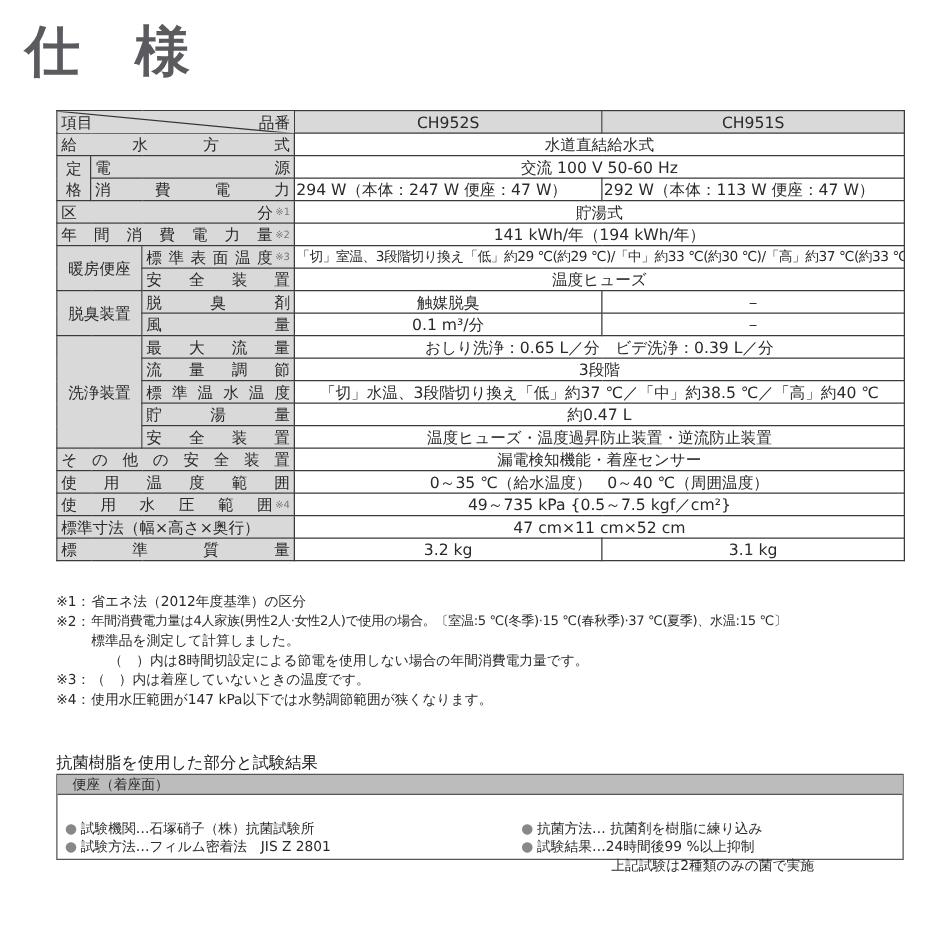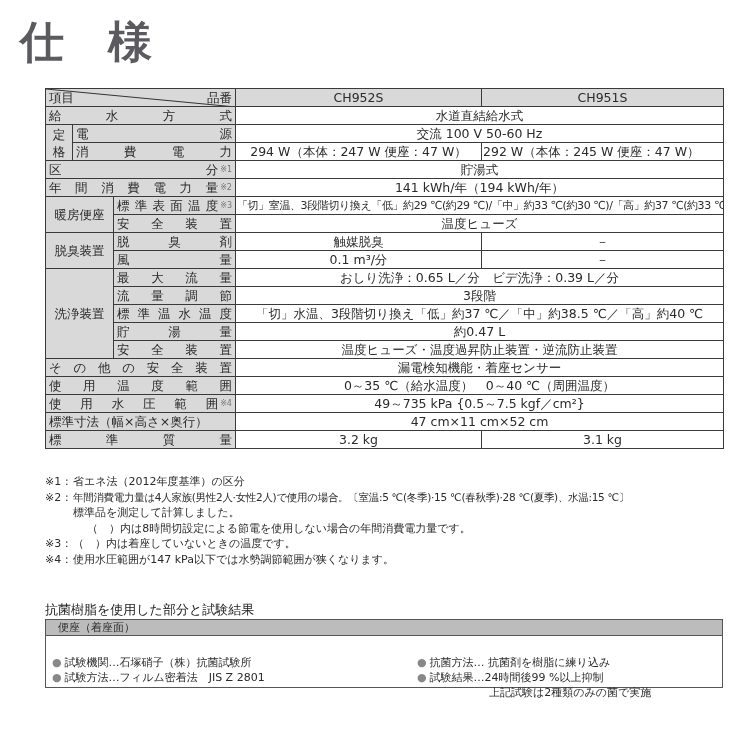--- a/index.html
+++ b/index.html
@@ -85,22 +85,22 @@
   </tr>
   <tr>
     <td class="lab" colspan="2">
           <div class="spread">
             <span>消</span>
             <span>費</span>
             <span>電</span>
             <span>力</span>
           </div>
         </td>
-    <td class="val" style="text-align:center;padding:0 1px;">294 W（本体：247 W 便座：47 W）</td>
-    <td class="val" style="text-align:left;padding:0 1px;">292 W（本体：245 W 便座：47 W）</td>
+    <td class="val" style="text-align:left;padding:0 1px;">294 W（本体：247 W 便座：47 W）</td>
+    <td class="val" style="text-align:left;padding:0 1px;">292 W（本体：113 W 便座：47 W）</td>
   </tr>
 
   <tr>
     <td class="lab" colspan="3">
           <div class="spread">
             <span>区</span>
             <span>分<span class="sup">※1</span></span>
           </div>
         </td>
     <td class="val" colspan="2">貯湯式</td>
@@ -292,21 +292,21 @@
 </tbody>
   </table>
 
 <div class="notes">
   <div class="n">
       <span class="k">※1：</span>
       <span>省エネ法（2012年度基準）の区分</span>
     </div>
   <div class="n">
       <span class="k">※2：</span>
-      <span style="font-size:10.5px;letter-spacing:-0.3px">年間消費電力量は4人家族(男性2人·女性2人)で使用の場合。〔室温:5 ℃(冬季)·15 ℃(春秋季)·28 ℃(夏季)、水温:15 ℃〕</span>
+      <span style="font-size:10.5px;letter-spacing:-0.3px">年間消費電力量は4人家族(男性2人·女性2人)で使用の場合。〔室温:5 ℃(冬季)·15 ℃(春秋季)·37 ℃(夏季)、水温:15 ℃〕</span>
     </div>
   <div class="ind">標準品を測定して計算しました。</div>
   <div class="ind2">（　）内は8時間切設定による節電を使用しない場合の年間消費電力量です。</div>
   <div class="n">
       <span class="k">※3：</span>
       <span>（　）内は着座していないときの温度です。</span>
     </div>
   <div class="n">
       <span class="k">※4：</span>
       <span>使用水圧範囲が147 kPa以下では水勢調節範囲が狭くなります。</span>

